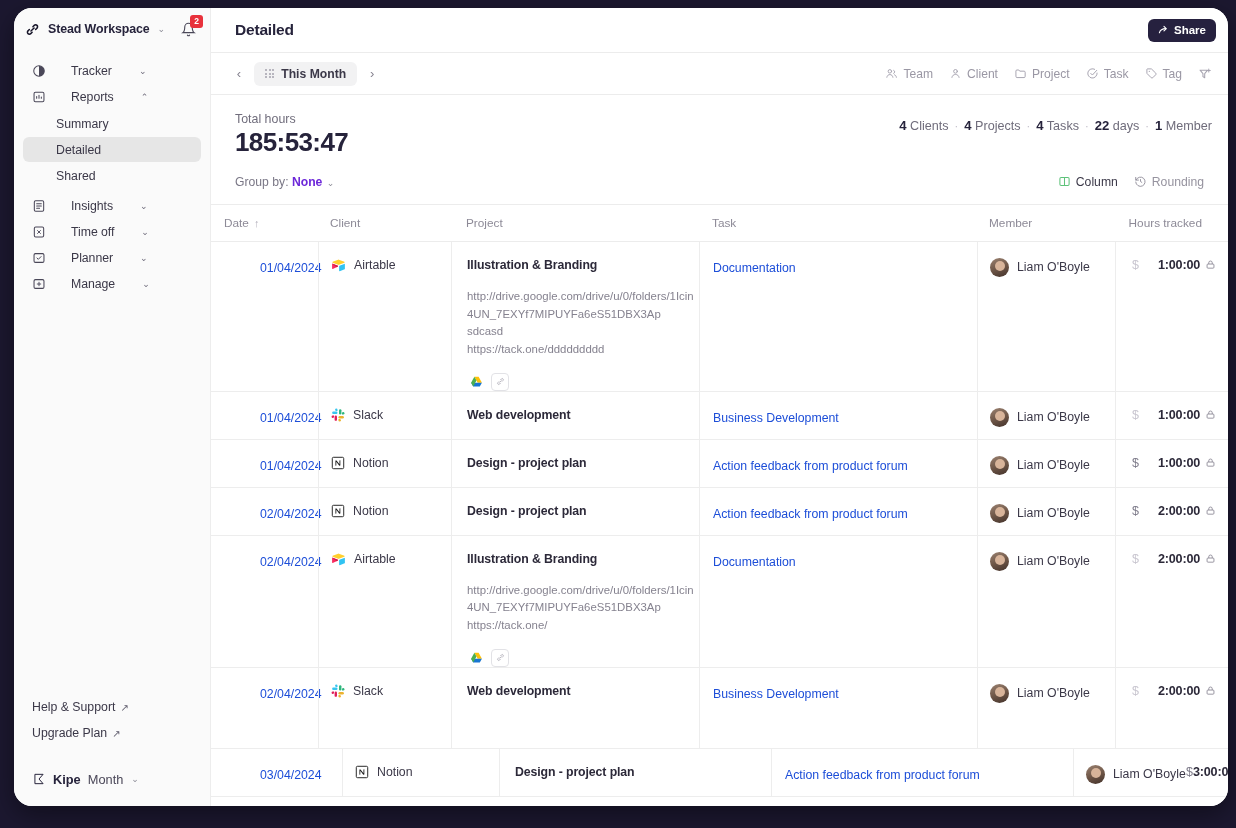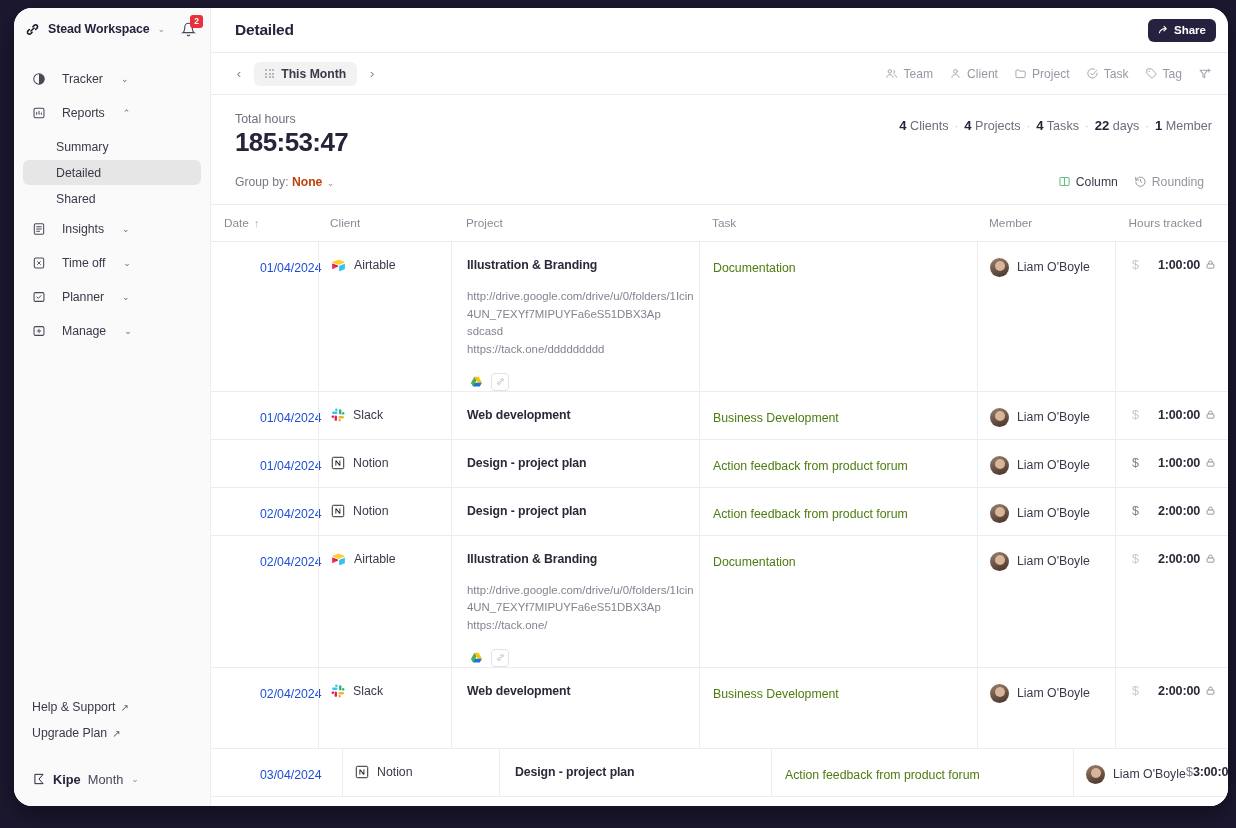--- a/index.html
+++ b/index.html
@@ -51,22 +51,22 @@
   .badge {
     position: absolute; top: -4px; right: -5px;
     background: #e8313b; color: #fff;
     font-size: 8.5px; font-weight: 700;
     min-width: 13px; height: 13px; line-height: 13px;
     border-radius: 3px; text-align: center; padding: 0 2px;
   }
 
   .nav { margin-top: 8px; }
   .nav-item {
-    display: flex; align-items: center; gap: 16px;
-    height: 26px; margin: 8px 9px; padding: 0 8px;
+    display: flex; align-items: center; gap: 25px;
+    height: 26px; margin: 0 9px; padding: 0 8px;
     border-radius: 6px; cursor: pointer;
   }
   .nav-item .ic { width: 15px; height: 15px; display:flex; align-items:center; justify-content:center; color:#4a4758; flex:0 0 auto;}
   .nav-item .lbl { font-size: 12.3px; color: #3b3848; letter-spacing: -0.05px; }
   .nav-item .caret { margin-left: 2px; color: #6e6b7b; font-size: 9px; }
   .sub-item {
     display: flex; align-items: center;
     height: 25px; margin: 1px 9px; padding: 0 8px 0 33px;
     border-radius: 6px; cursor: pointer;
     font-size: 12.3px; color: #3b3848;
@@ -145,21 +145,21 @@
   .stats { display: flex; align-items: center; gap: 0; padding-top: 6px; flex-wrap: nowrap;}
   .stat { font-size: 12.6px; color: #6f6c7b; white-space: nowrap;}
   .stat b { color: #26233b; font-weight: 700; font-size: 13.1px; }
   .dot-sep { color: #c0bdc8; font-size: 11px; padding: 0 6px; }
 
   .groupbar {
     display: flex; align-items: center;
     padding: 13px 16px 11px 24px;
   }
   .groupby { font-size: 12.2px; color: #7a7786; cursor: pointer;}
-  .groupby b { color: #c2410c; font-weight: 700; }
+  .groupby b { color: #6d28d9; font-weight: 700; }
   .gb-spacer { flex: 1 1 auto; }
   .gchip {
     display: flex; align-items: center; gap: 5px;
     font-size: 12.2px; color: #3b3848; cursor: pointer;
     padding: 0 8px; height: 22px;
   }
   .gchip.muted { color: #96939f; }
 
   
   .table-wrap { flex: 1 1 auto; overflow: hidden; position: relative; border-top: 1px solid #ececec;}
@@ -189,21 +189,21 @@
   .client-name { font-size: 12.3px; color: #3b3848; }
   .proj-name { font-size: 12.3px; font-weight: 700; color: #2c2939; letter-spacing: -0.1px;}
   .proj-desc { font-size: 11.4px; color: #85828f; line-height: 1.55; margin-top: 16px; word-break: break-all;}
   .proj-desc.wrapnorm { word-break: normal; }
   .attach-row { display: flex; gap: 6px; margin-top: 14px; }
   .att {
     width: 18px; height: 18px; border-radius: 4px;
     display: flex; align-items: center; justify-content: center;
   }
   .att.link { border: 1px solid #e2e2e6; color: #b0adb8; font-size: 9px;}
-  .task-txt { font-size: 12.3px; color: #4d7c0f; }
+  .task-txt { font-size: 12.3px; color: #1d4ed8; }
   .member-cell { display: flex; align-items: center; gap: 8px; }
   .avatar {
     width: 19px; height: 19px; border-radius: 50%;
     background: linear-gradient(160deg,#9b8271 0%,#6e5647 52%,#42312a 100%);
     flex: 0 0 auto; position: relative; overflow: hidden;
   }
   .avatar::after {
     content: ""; position: absolute; left: 4.5px; top: 3.2px;
     width: 10px; height: 10px; border-radius: 50%;
     background: #d8b49a;

